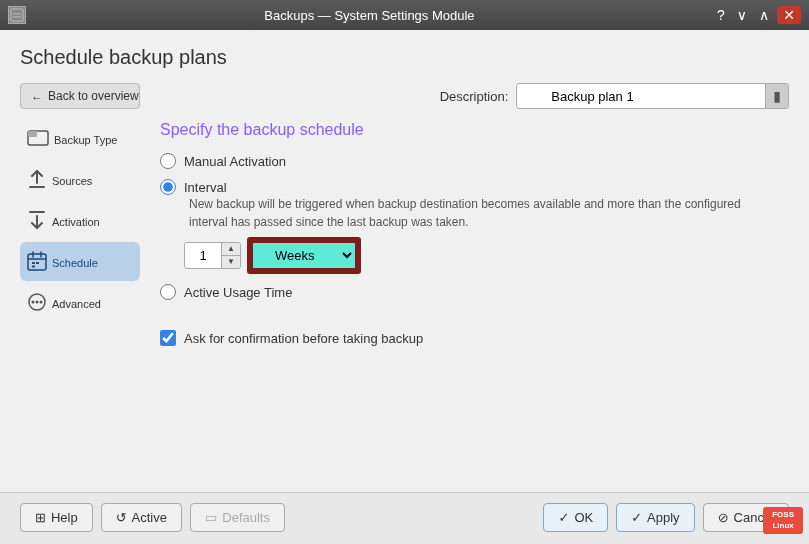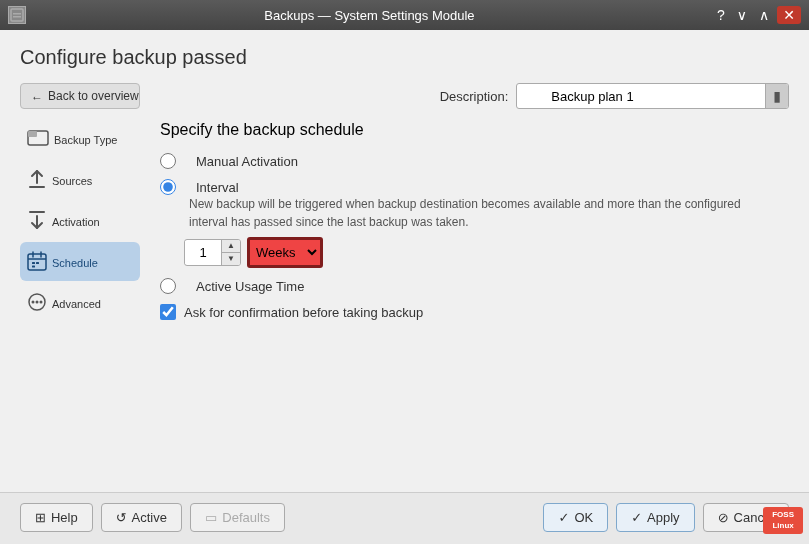--- a/index.html
+++ b/index.html
@@ -167,32 +167,32 @@
       border-left: 1px solid #aaa;
       cursor: pointer;
       padding: 4px 7px;
       font-size: 14px;
       color: #555;
       height: 100%;
     }
     .section-title {
       font-size: 16px;
       font-weight: normal;
-      color: #000000;
+      color: #8b5cf6;
       margin-bottom: 14px;
     }
     .schedule-content {
       display: flex;
       flex-direction: column;
       gap: 10px;
     }
     .radio-row {
       display: flex;
       align-items: flex-end;
-      gap: 20px;
+      gap: 8px;
     }
     .radio-input {
       width: 16px;
       height: 16px;
       cursor: pointer;
       accent-color: #3584e4;
     }
     .radio-label {
       font-size: 13px;
       color: #333;
@@ -237,33 +237,33 @@
       background: #e8e8e8;
       border: none;
       cursor: pointer;
       font-size: 8px;
       padding: 2px 5px;
       line-height: 1;
       color: #444;
     }
     .spinner-btn:first-child { border-bottom: 1px solid #aaa; }
     .unit-select {
-      border: 3px solid #7f1d1d;
+      border: 6px solid #7f1d1d;
       border-radius: 3px;
-      padding: 4px 2px;
-      font-size: 13px;
-      background: #ef4444;
+      padding: 4px 18px;
+      font-size: 13px;
+      background: #5eead4;
       cursor: pointer;
       outline: none;
     }
     .checkbox-row {
       display: flex;
       align-items: center;
       gap: 8px;
-      margin-top: 0;
+      margin-top: 20px;
     }
     .checkbox-input {
       width: 16px;
       height: 16px;
       cursor: pointer;
       accent-color: #3584e4;
     }
     .checkbox-label {
       font-size: 13px;
       color: #333;
@@ -341,21 +341,21 @@
     <span class="titlebar-title">Backups — System Settings Module</span>
     <div class="titlebar-controls">
       <button class="titlebar-btn">?</button>
       <button class="titlebar-btn">∨</button>
       <button class="titlebar-btn">∧</button>
       <button class="titlebar-btn close">✕</button>
     </div>
   </div>
 
   <div class="content-area">
-    <h1 class="page-title">Configure backup passed</h1>
+    <h1 class="page-title">Schedule backup plans</h1>
 
     <div class="main-layout">
 
       <div class="sidebar">
         <button class="back-btn">
           <span>←</span>
           <span>Back to overview</span>
         </button>
         <div class="sidebar-nav">
           <div class="sidebar-item">

